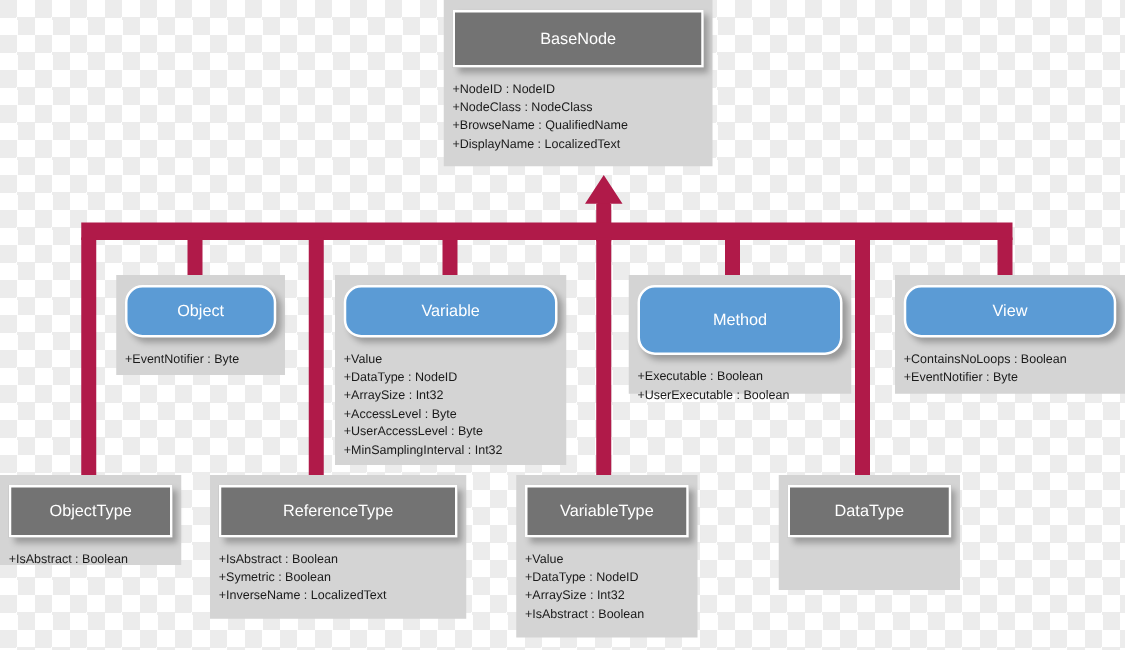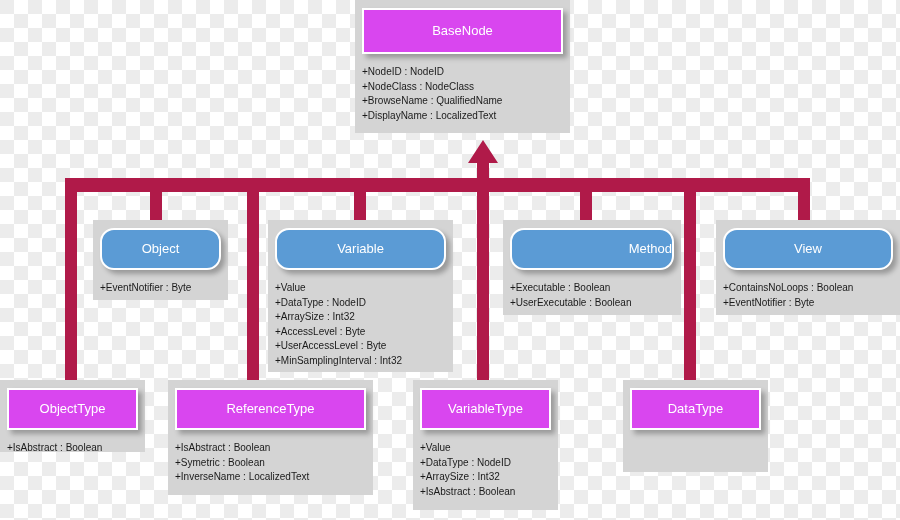--- a/index.html
+++ b/index.html
@@ -38,21 +38,21 @@
     color: #ffffff;
     font-size: 13px;
     text-align: center;
     line-height: 1.1;
     display: flex;
     align-items: center;
     justify-content: center;
     box-shadow: 4px 4px 5px rgba(0,0,0,0.28);
   }
   .uml-head.light { background: #5b9bd5; border-radius: 14px; }
-  .uml-head.dark  { background: #d946ef; }
+  .uml-head.dark  { background: #737373; }
 
   .uml-attrs {
     margin-top: 11px;
     color: #1a1a1a;
     font-size: 10px;
     line-height: 14.6px;
     white-space: nowrap;
   }
   .uml-attrs div { margin: 0; padding: 0; }
   .uml-attrs.empty { margin-top: 0; height: 0; }
@@ -112,21 +112,21 @@
       <div>+Value</div>
       <div>+DataType : NodeID</div>
       <div>+ArraySize : Int32</div>
       <div>+AccessLevel : Byte</div>
       <div>+UserAccessLevel : Byte</div>
       <div>+MinSamplingInterval : Int32</div>
     </div>
   </div>
 
   <div class="uml" style="left:503px; top:220px; width:178px; height:95px;">
-    <div class="uml-head light" style="height:42px;justify-content:flex-end;">
+    <div class="uml-head light" style="height:56px;">
       <span>Method</span>
     </div>
     <div class="uml-attrs">
       <div>+Executable : Boolean</div>
       <div>+UserExecutable : Boolean</div>
     </div>
   </div>
 
   <div class="uml" style="left:716px; top:220px; width:184px; height:95px;">
     <div class="uml-head light" style="height:42px;">

